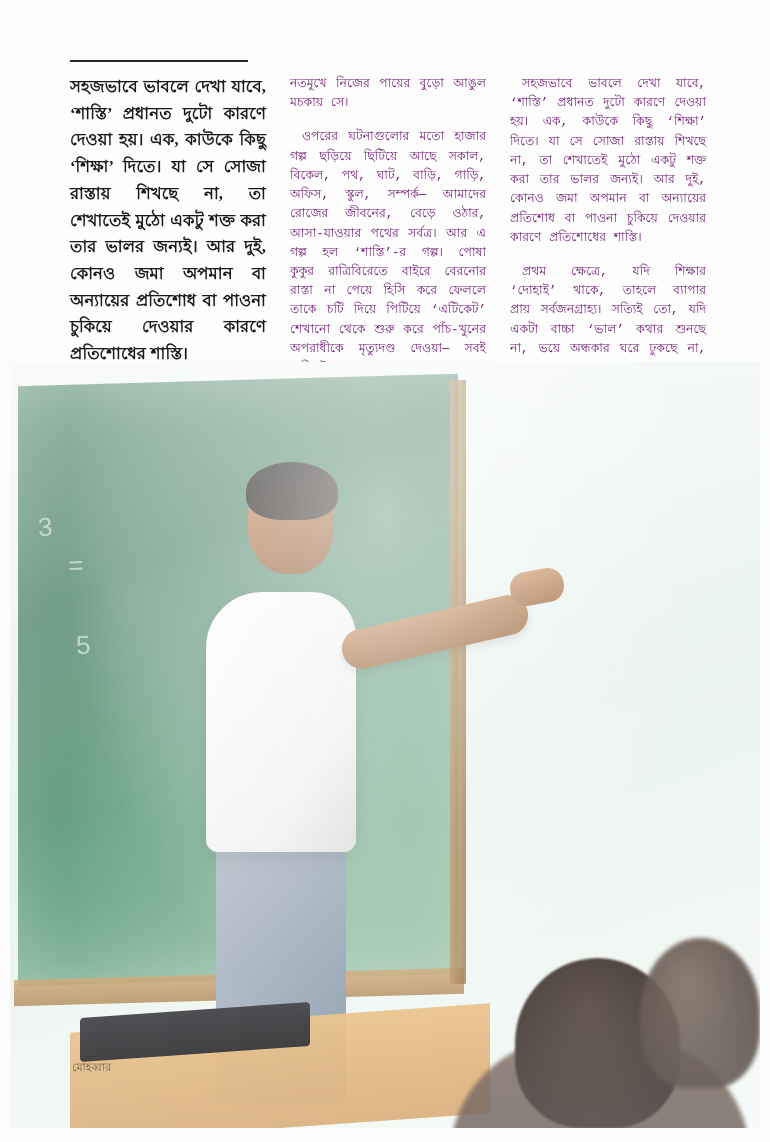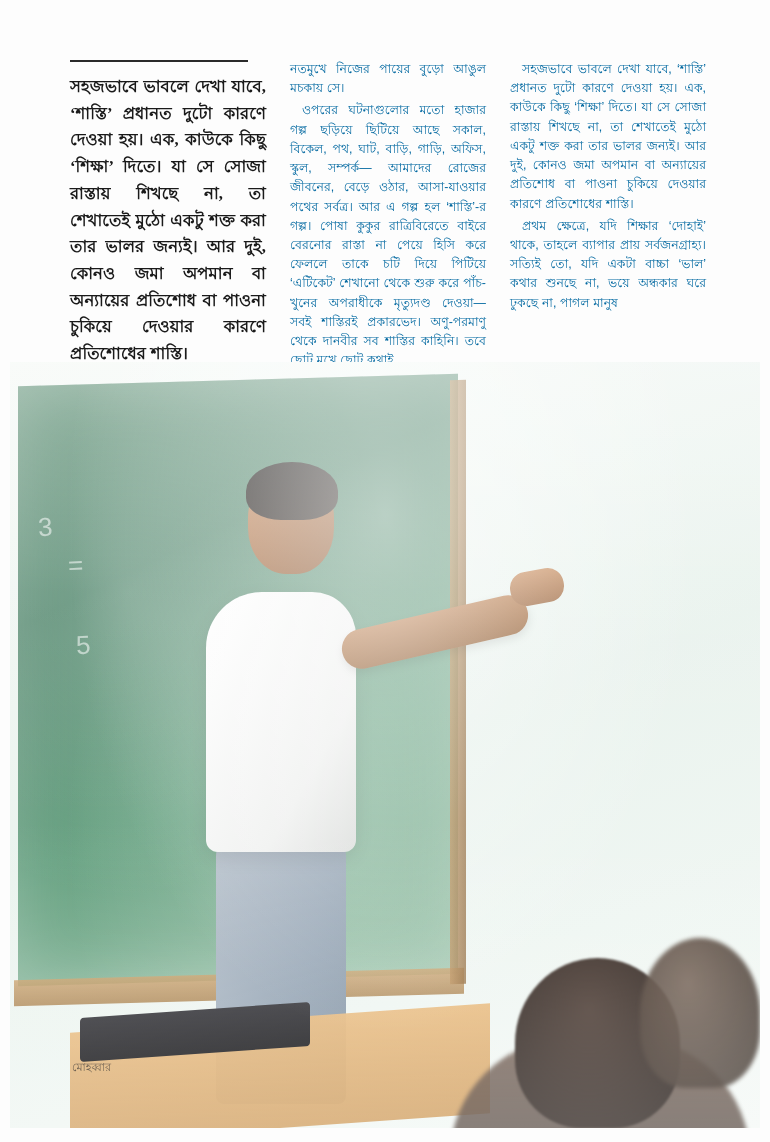--- a/index.html
+++ b/index.html
@@ -53,26 +53,26 @@
     font-size: 16.5px;
     line-height: 1.62;
     color: #1a1a1a;
     font-weight: 700;
     text-align: justify;
     letter-spacing: 0.1px;
     word-spacing: 0.5px;
   }
 
   .body-par {
-    font-family: Liberation Sans, sans-serif;
+    font-family: Liberation Mono, monospace;
     font-size: 12.4px;
     line-height: 1.55;
-    color: #0369a1;
+    color: #701a75;
     text-align: justify;
-    margin: 0 0 3px 0;
+    margin: 15px 0 3px 0;
     word-spacing: 0.3px;
   }
   .body-par.indent { text-indent: 12px; }
 
   
   .photo {
     position: absolute;
     left: 10px;
     top: 362px;
     width: 750px;

